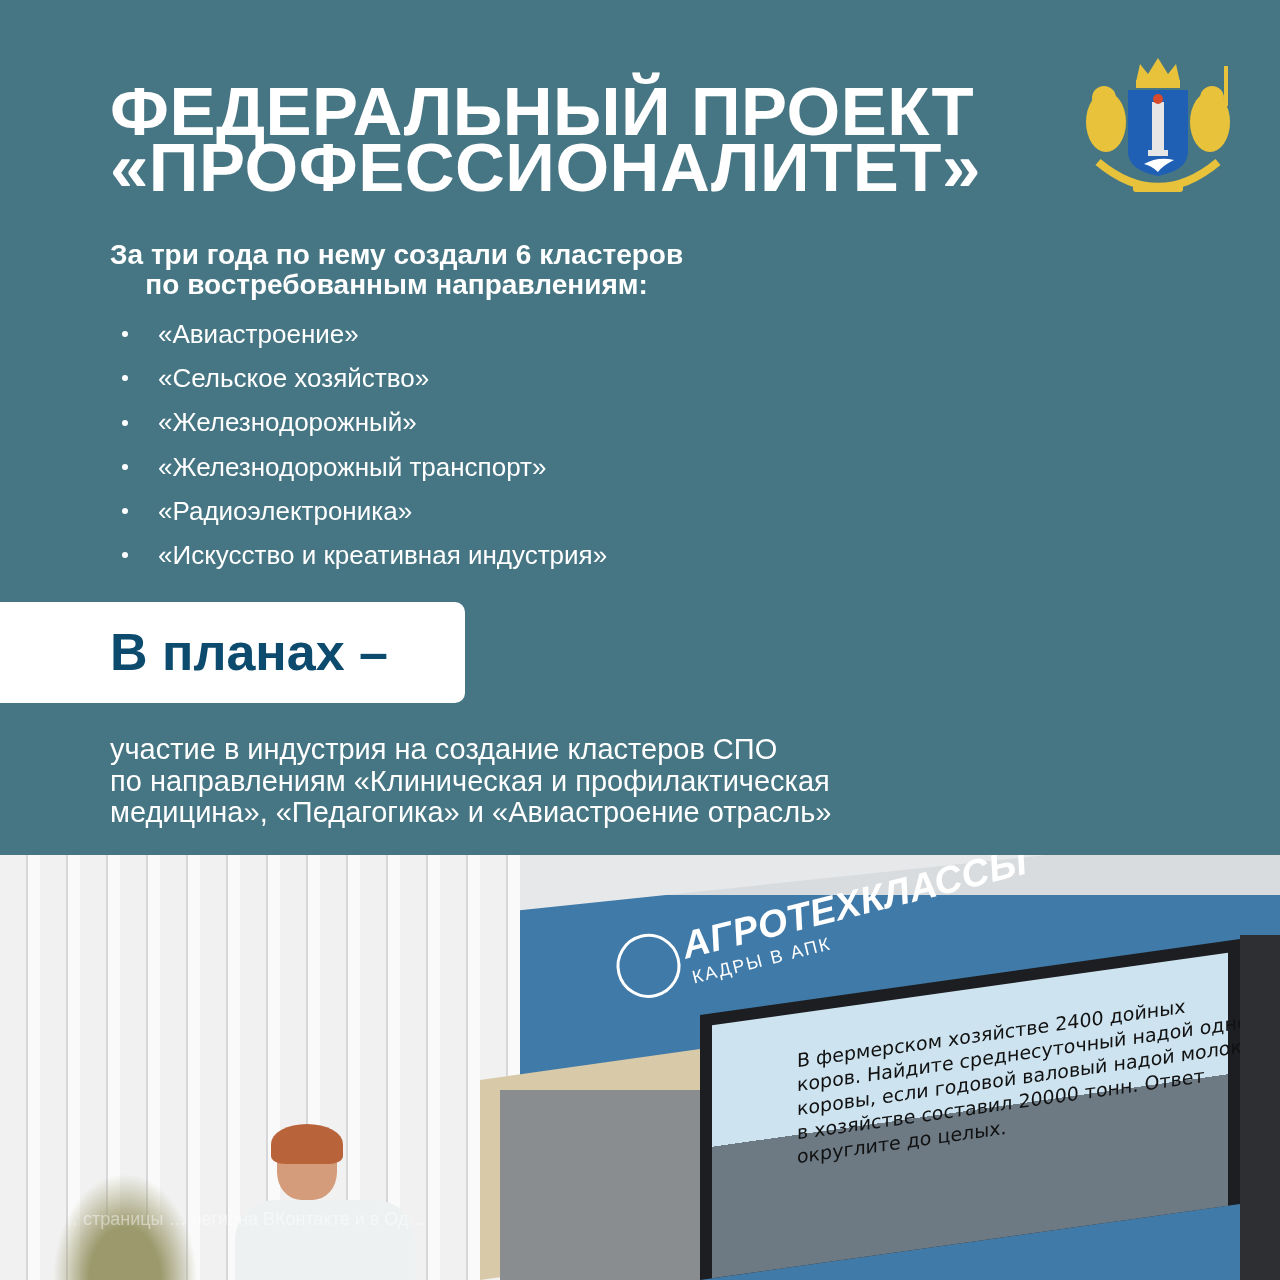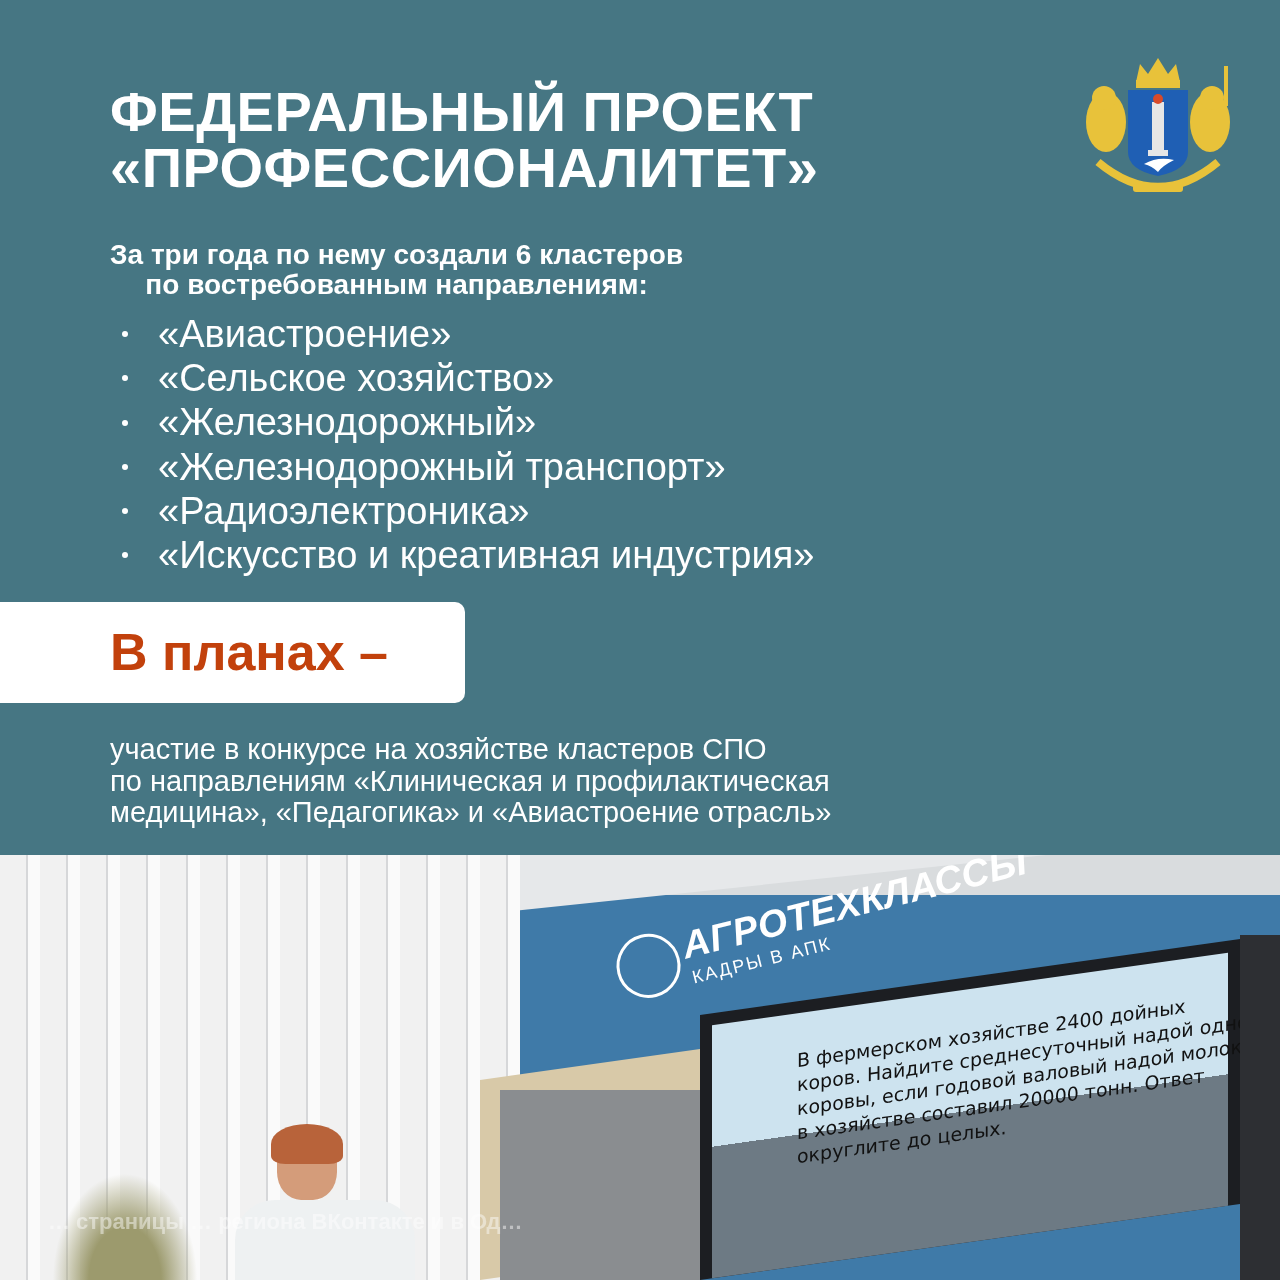--- a/index.html
+++ b/index.html
@@ -1,26 +1,26 @@
 <!DOCTYPE html>
 <html><head>
 <meta charset="utf-8">
 <style>
   html,body{margin:0;padding:0;}
   body{width:1280px;height:1280px;overflow:hidden;background:#467683;font-family:"Liberation Sans","DejaVu Sans",sans-serif;color:#fff;position:relative;}
-  .title{position:absolute;left:110px;top:84px;font-weight:700;font-size:56px;line-height:56px;letter-spacing:0.5px;margin:0;}
+  .title{position:absolute;left:110px;top:84px;font-weight:700;font-size:69px;line-height:56px;letter-spacing:0.5px;margin:0;}
   .title span{display:block;}
   .emblem{position:absolute;left:1078px;top:52px;width:160px;height:155px;}
   .lead{position:absolute;left:110px;top:240px;font-weight:700;font-size:28px;line-height:30px;text-align:center;}
   .lead span{display:block;}
   .list{position:absolute;left:122px;top:312px;margin:0;padding:0;list-style:none;}
-  .list li{font-size:38px;line-height:44.2px;font-weight:300;display:flex;align-items:center;}
+  .list li{font-size:26px;line-height:44.2px;font-weight:300;display:flex;align-items:center;}
   .list li .dot{width:6px;height:6px;border-radius:50%;background:#fff;margin-right:30px;flex:none;}
   .plans-box{position:absolute;left:0;top:602px;width:465px;height:101px;background:#fff;border-radius:0 10px 10px 0;}
-  .plans-box h2{margin:0;position:absolute;left:110px;top:18px;font-size:52px;line-height:64px;font-weight:700;color:#c2410c;}
+  .plans-box h2{margin:0;position:absolute;left:110px;top:18px;font-size:52px;line-height:64px;font-weight:700;color:#0c4a6e;}
   .plans-text{position:absolute;left:110px;top:734px;font-size:29px;line-height:31.5px;font-weight:300;}
   .plans-text span{display:block;}
   .photo{position:absolute;left:0;top:855px;width:1280px;height:425px;overflow:hidden;background:#d9dcde;}
   .blinds{position:absolute;left:0;top:0;width:520px;height:425px;background:repeating-linear-gradient(90deg,#f1f1f1 0 26px,#d6d7d9 26px 28px,#fafafa 28px 40px);}
   .ceiling{position:absolute;left:380px;top:0;width:900px;height:70px;background:#e6e8ea;transform:skewY(-6deg);transform-origin:0 0;}
   .bluewall{position:absolute;left:520px;top:40px;width:760px;height:385px;background:#3f7aa8;}
   .sign{position:absolute;left:600px;top:90px;transform:rotate(-14deg);transform-origin:0 0;color:#fff;}
   .sign .logo{position:absolute;left:10px;top:0;width:58px;height:58px;border:3px solid #fff;border-radius:50%;}
   .sign .brand{position:absolute;left:80px;top:0;font-size:38px;font-weight:700;font-style:italic;white-space:nowrap;letter-spacing:0.5px;}
   .sign .sub{position:absolute;left:82px;top:44px;font-size:18px;white-space:nowrap;letter-spacing:2px;}
@@ -28,21 +28,21 @@
   .grayboard{position:absolute;left:500px;top:235px;width:200px;height:190px;background:#8a8d90;}
   .screen{position:absolute;left:700px;top:160px;width:540px;height:265px;background:#1c1e22;transform:skewY(-8deg);transform-origin:0 0;}
   .screen-inner{position:absolute;left:12px;top:12px;right:12px;bottom:0;background:linear-gradient(180deg,#cde3ef 0 48%,#6d7a84 48% 100%);}
   .screen-text{position:absolute;left:85px;top:35px;width:440px;color:#111;font-family:"DejaVu Sans",sans-serif;font-size:19px;line-height:24px;}
   .screen-text span{display:block;white-space:nowrap;}
   .person{position:absolute;left:235px;top:275px;width:180px;height:150px;}
   .head{position:absolute;left:42px;top:0;width:60px;height:70px;border-radius:45% 45% 40% 40%;background:#d49c7a;}
   .hair{position:absolute;left:36px;top:-6px;width:72px;height:40px;border-radius:50% 50% 20% 20%;background:#b8633a;}
   .shirt{position:absolute;left:0;top:70px;width:180px;height:90px;border-radius:40px 40px 0 0;background:#eef1f2;}
   .wheat{position:absolute;left:40px;top:300px;width:170px;height:125px;background:radial-gradient(ellipse at 50% 100%,#9c9a6d 0 30%,transparent 60%);}
-  .watermark{position:absolute;left:48px;top:354px;font-size:22px;color:rgba(255,255,255,0.45);white-space:nowrap;font-weight:bold;}
+  .watermark{position:absolute;left:60px;top:354px;font-size:18px;color:rgba(255,255,255,0.45);white-space:nowrap;}
   .right-edge{position:absolute;left:1240px;top:80px;width:40px;height:345px;background:#2d2f33;}
 </style>
 </head>
 <body>
 
 <h1 class="title">
   <span>ФЕДЕРАЛЬНЫЙ ПРОЕКТ</span>
   <span>«ПРОФЕССИОНАЛИТЕТ»</span>
 </h1>
 
@@ -101,21 +101,21 @@
       <span class="dot"></span>
       <span>«Искусство и креативная индустрия»</span>
     </li>
 </ul>
 
 <div class="plans-box">
   <h2>В планах –</h2>
 </div>
 
 <div class="plans-text">
-  <span>участие в конкурсе на хозяйстве кластеров СПО</span>
+  <span>участие в индустрия на создание кластеров СПО</span>
   <span>по направлениям «Клиническая и профилактическая</span>
   <span>медицина», «Педагогика» и «Авиастроение отрасль»</span>
 </div>
 
 <div class="photo">
   <div class="bluewall"></div>
   <div class="ceiling"></div>
   <div class="blinds"></div>
   <div class="sign">
     <div class="logo"></div>

